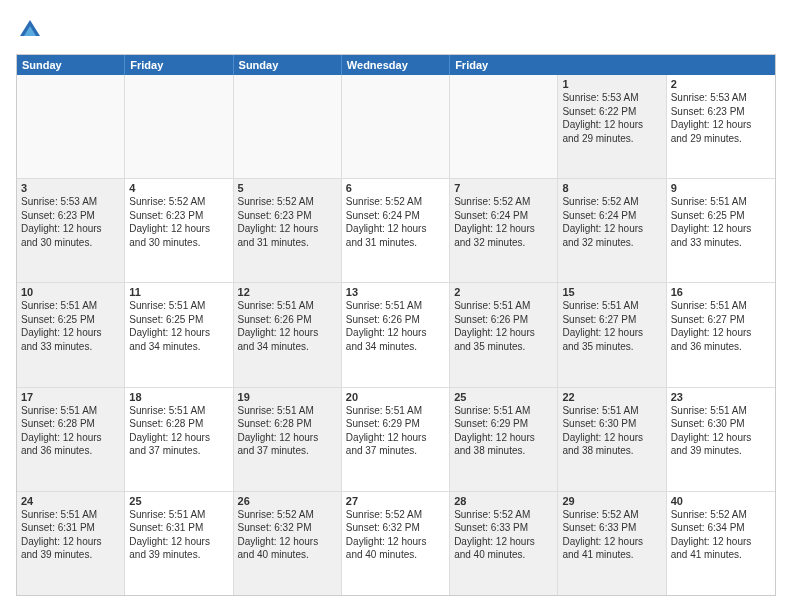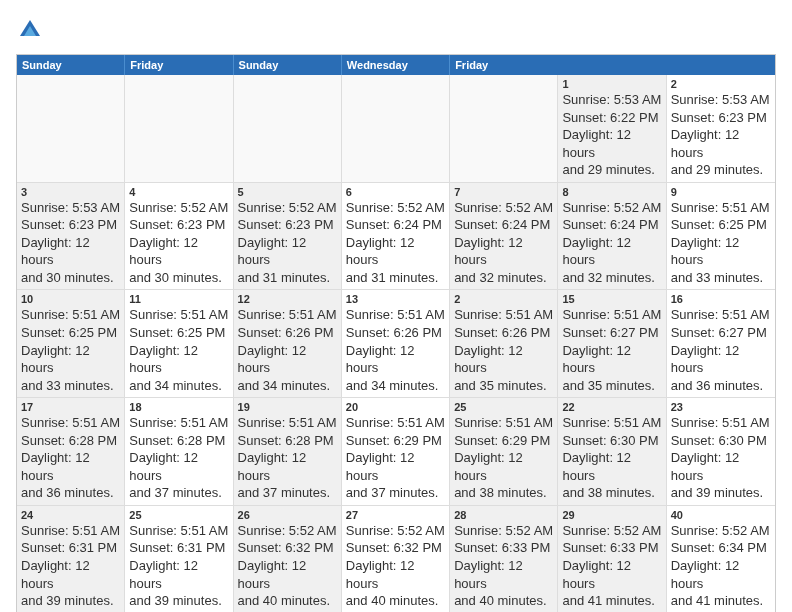--- a/index.html
+++ b/index.html
@@ -103,21 +103,21 @@
     .cal-cell.empty { background: #f9f9f9; }
     .cal-cell.shaded { background: #f0f0f0; }
     .day-num {
       font-size: 11px;
       font-weight: bold;
       color: #333;
       display: block;
       margin-bottom: 1px;
     }
     .day-info {
-      font-size: 13px;
+      font-size: 10px;
       color: #333;
       line-height: 1.35;
     }
   </style>
 </head>
 <body>
 
 <div class="page">
   <div class="header">
     <div class="logo">

